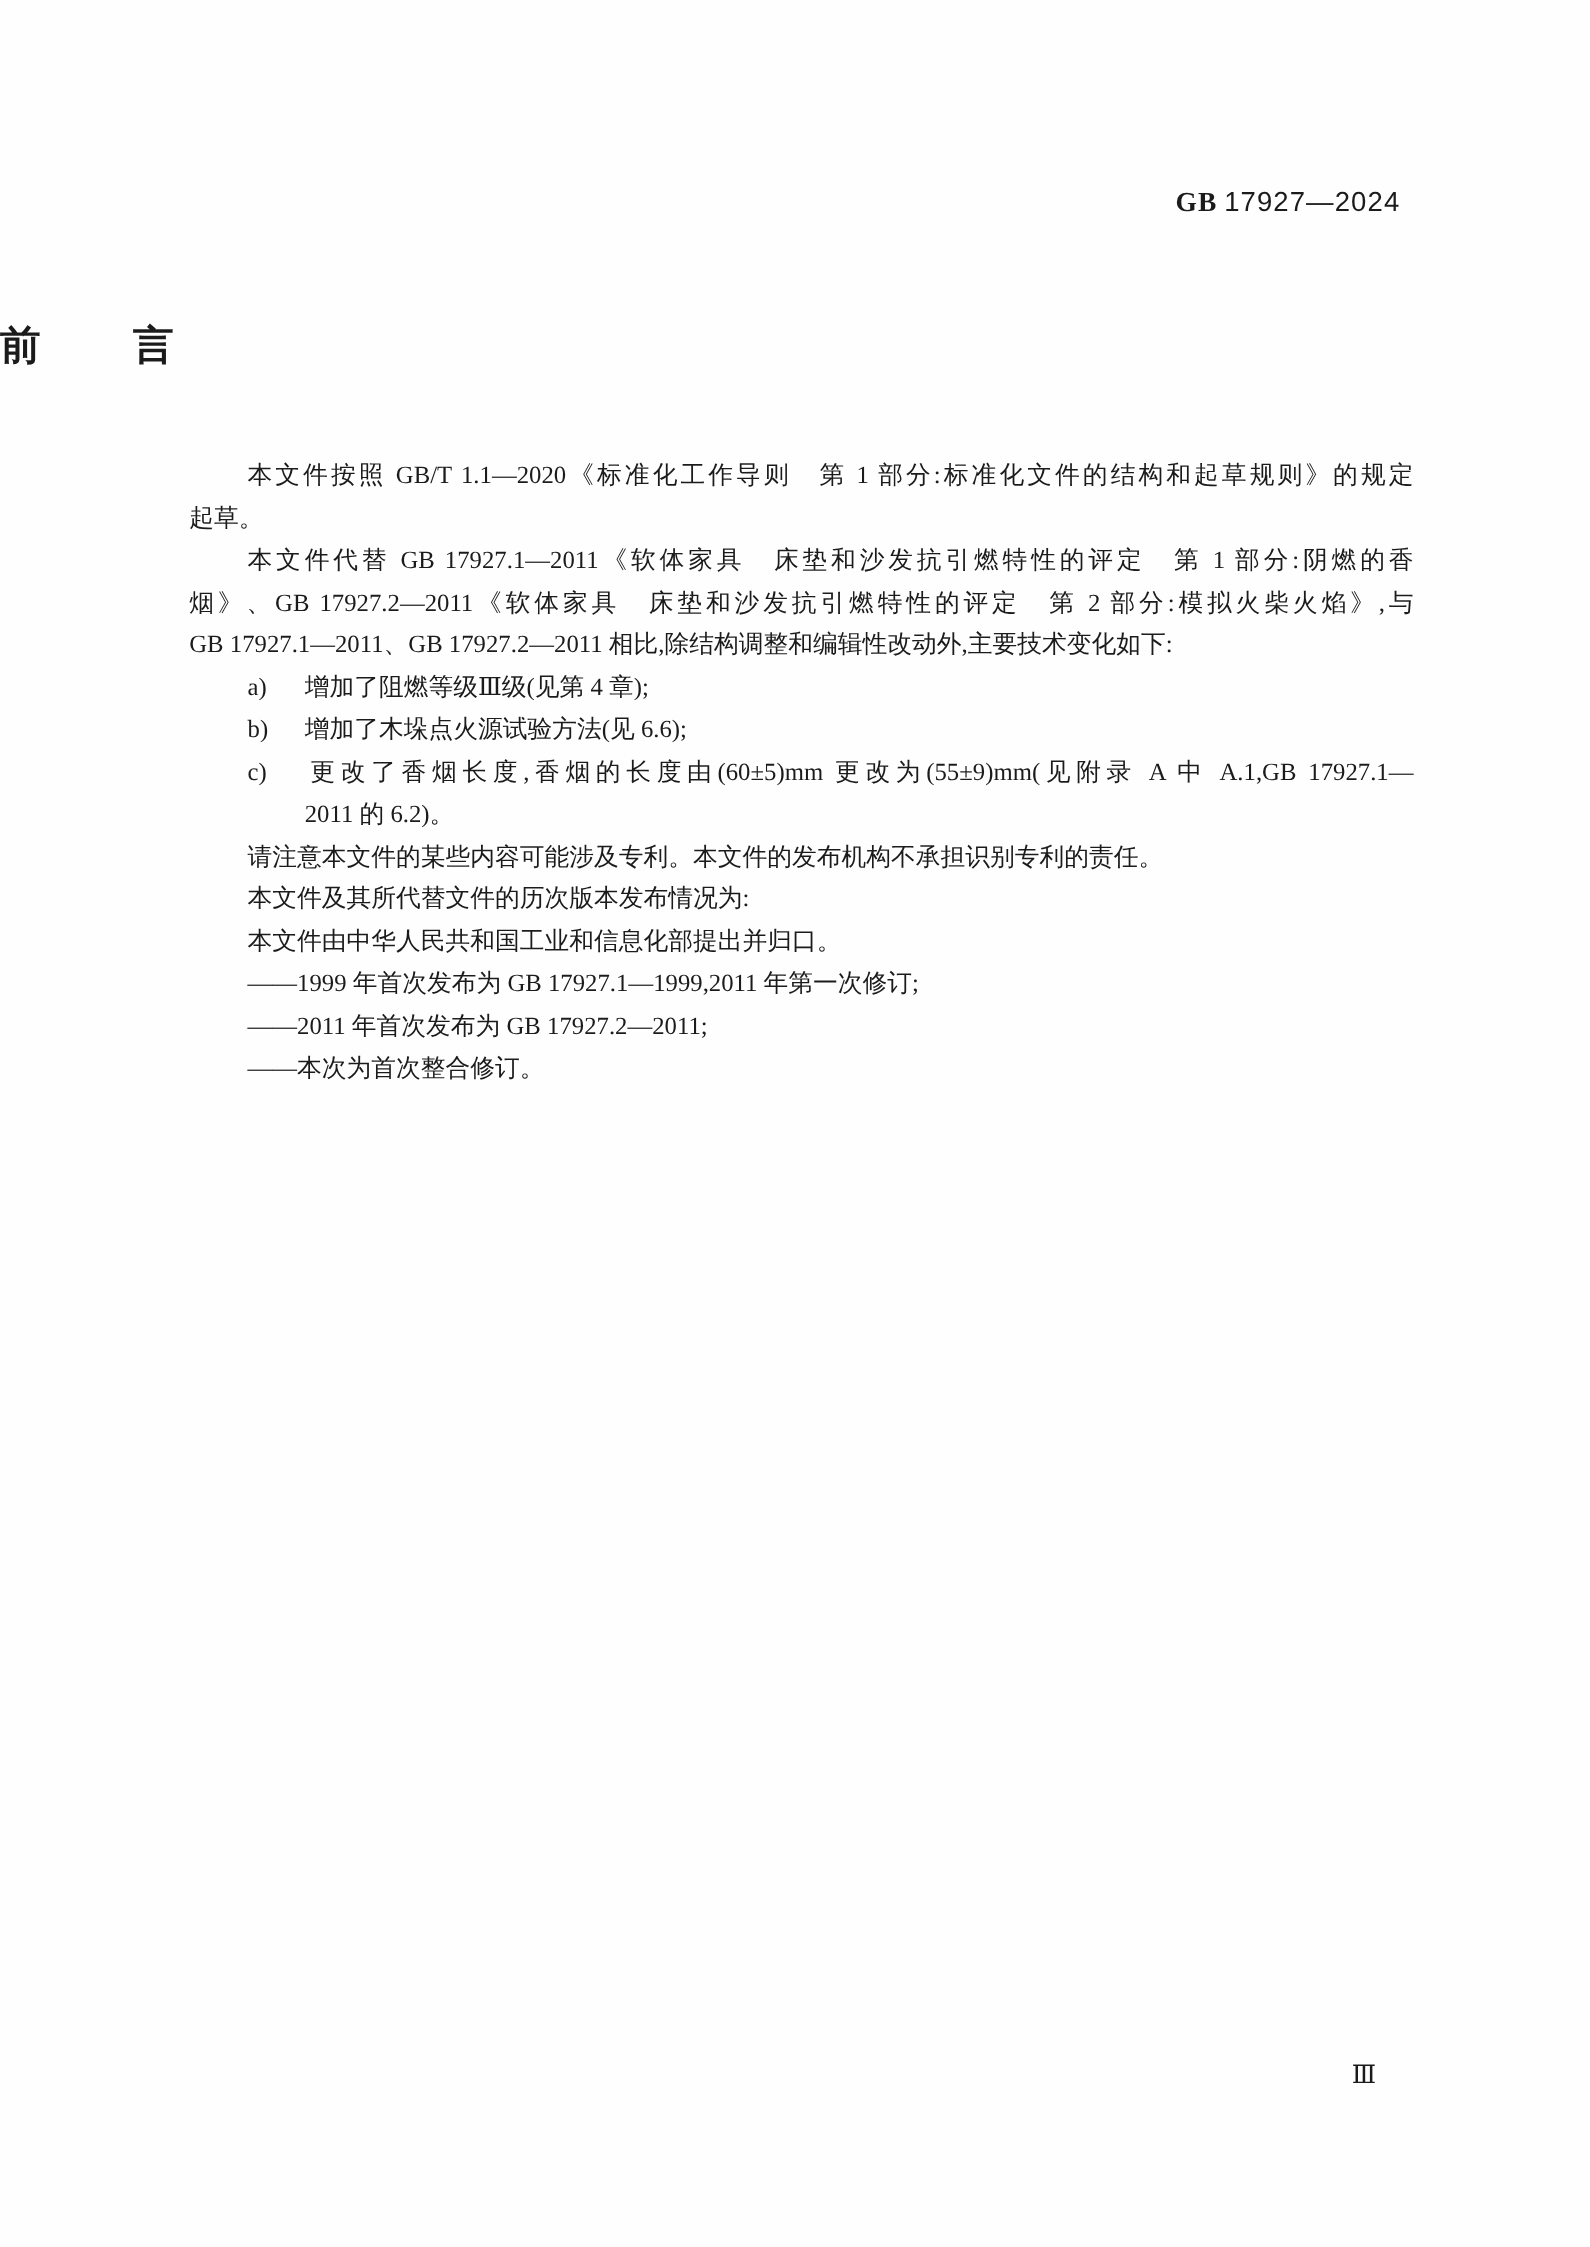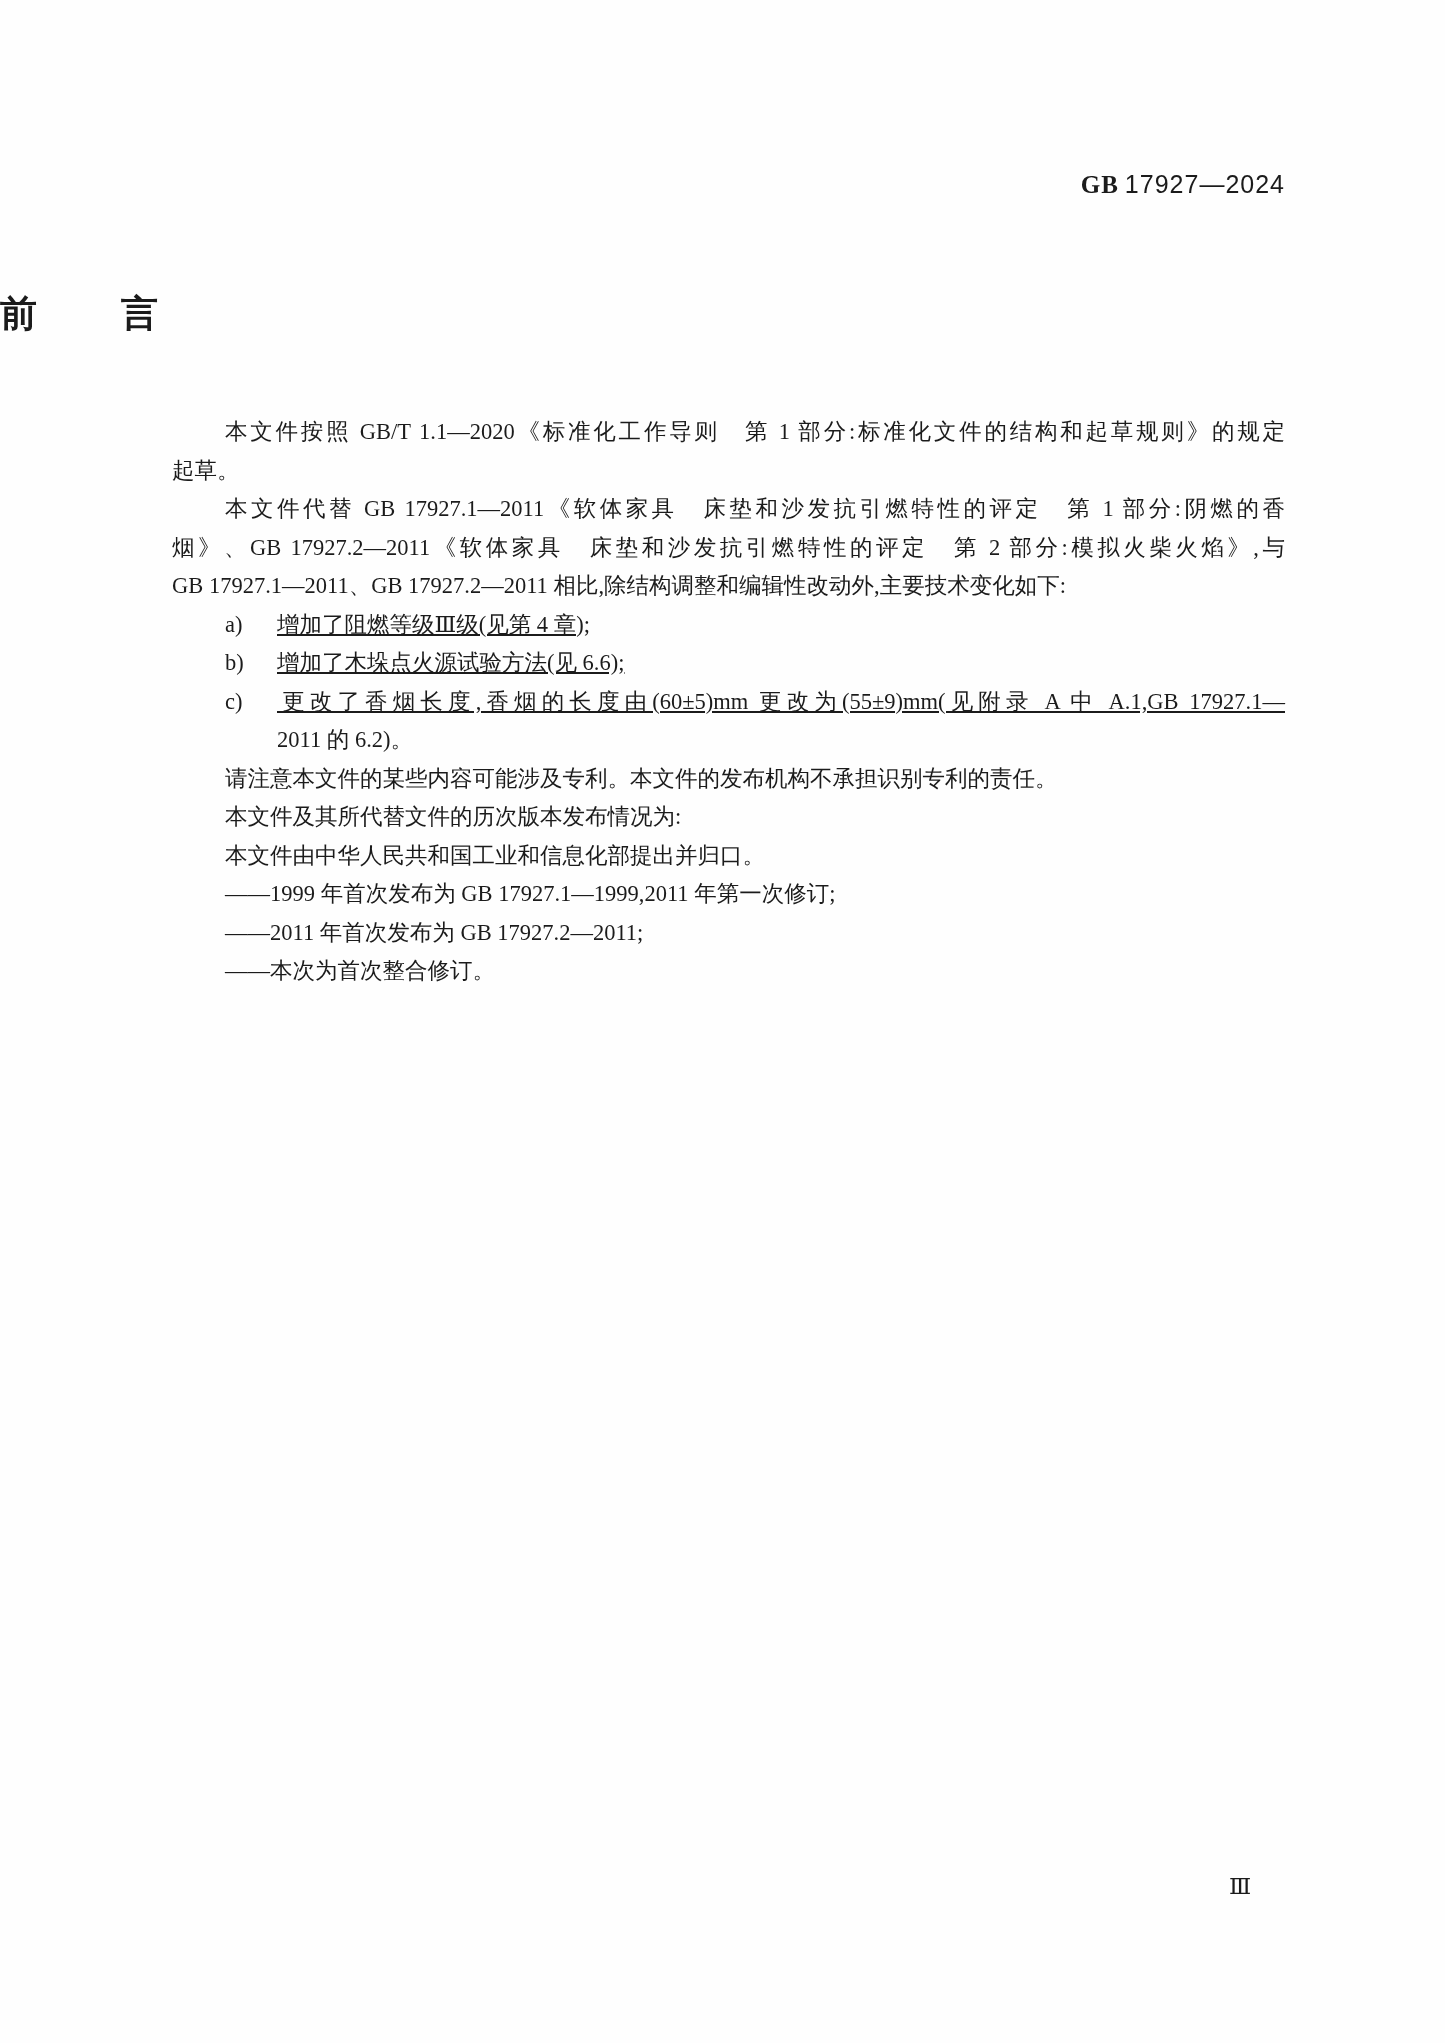--- a/index.html
+++ b/index.html
@@ -8,21 +8,21 @@
     width: 1445px;
     height: 2043px;
     background: #fefefe;
     color: #1b1b1b;
     font-family: "Liberation Serif", "DejaVu Serif", serif;
     overflow: hidden;
   }
   .std-header {
     position: absolute;
     top: 169px;
-    right: 160px;
+    right: 172px;
     font-size: 25px;
     line-height: 1.2;
     white-space: nowrap;
   }
   .std-header .gb {
     font-weight: bold;
     font-family: "Liberation Serif", "DejaVu Serif", serif;
     letter-spacing: 1px;
     margin-right: 6px;
   }
@@ -47,21 +47,21 @@
     position: absolute;
     left: 172px;
     top: 413px;
     width: 1113px;
     font-size: 22.5px;
     line-height: 38.5px;
   }
   .ln { min-height: 38.5px; white-space: normal; }
   .first { text-indent: 53px; }
   .just { text-align: justify; text-align-last: justify; }
-  .item { padding-left: 53px; text-decoration: underline; }
+  .item { padding-left: 53px; }
   .item .li-label { display: inline-block; width: 52px; text-indent: 0; }
   .item-cont { padding-left: 105px; }
   .pageno {
     position: absolute;
     top: 1873px;
     left: 1218px;
     width: 44px;
     text-align: center;
     font-size: 23px;
     line-height: 1.2;

